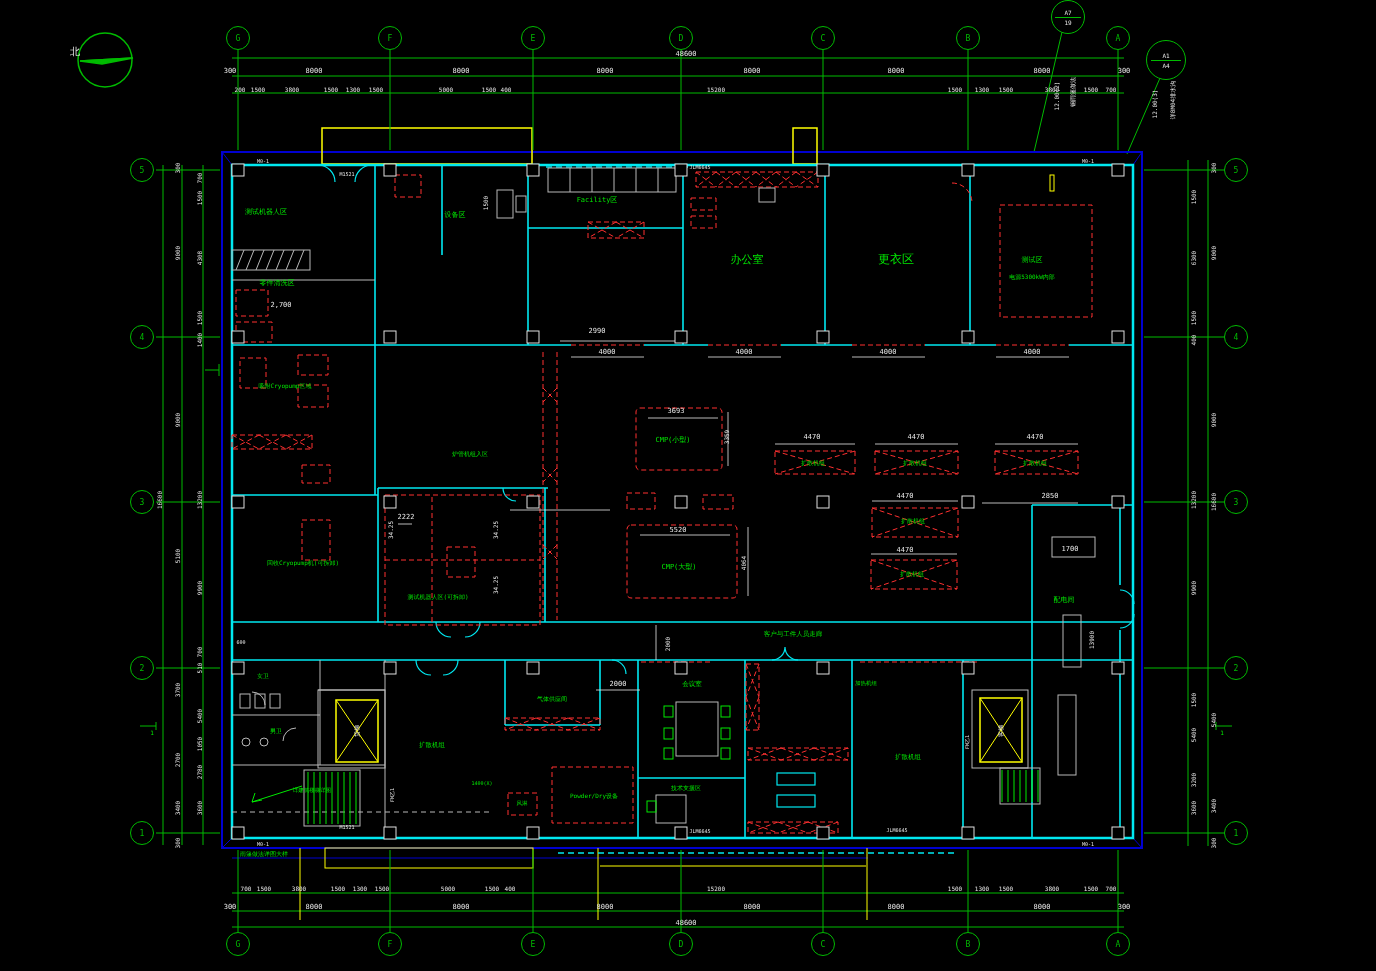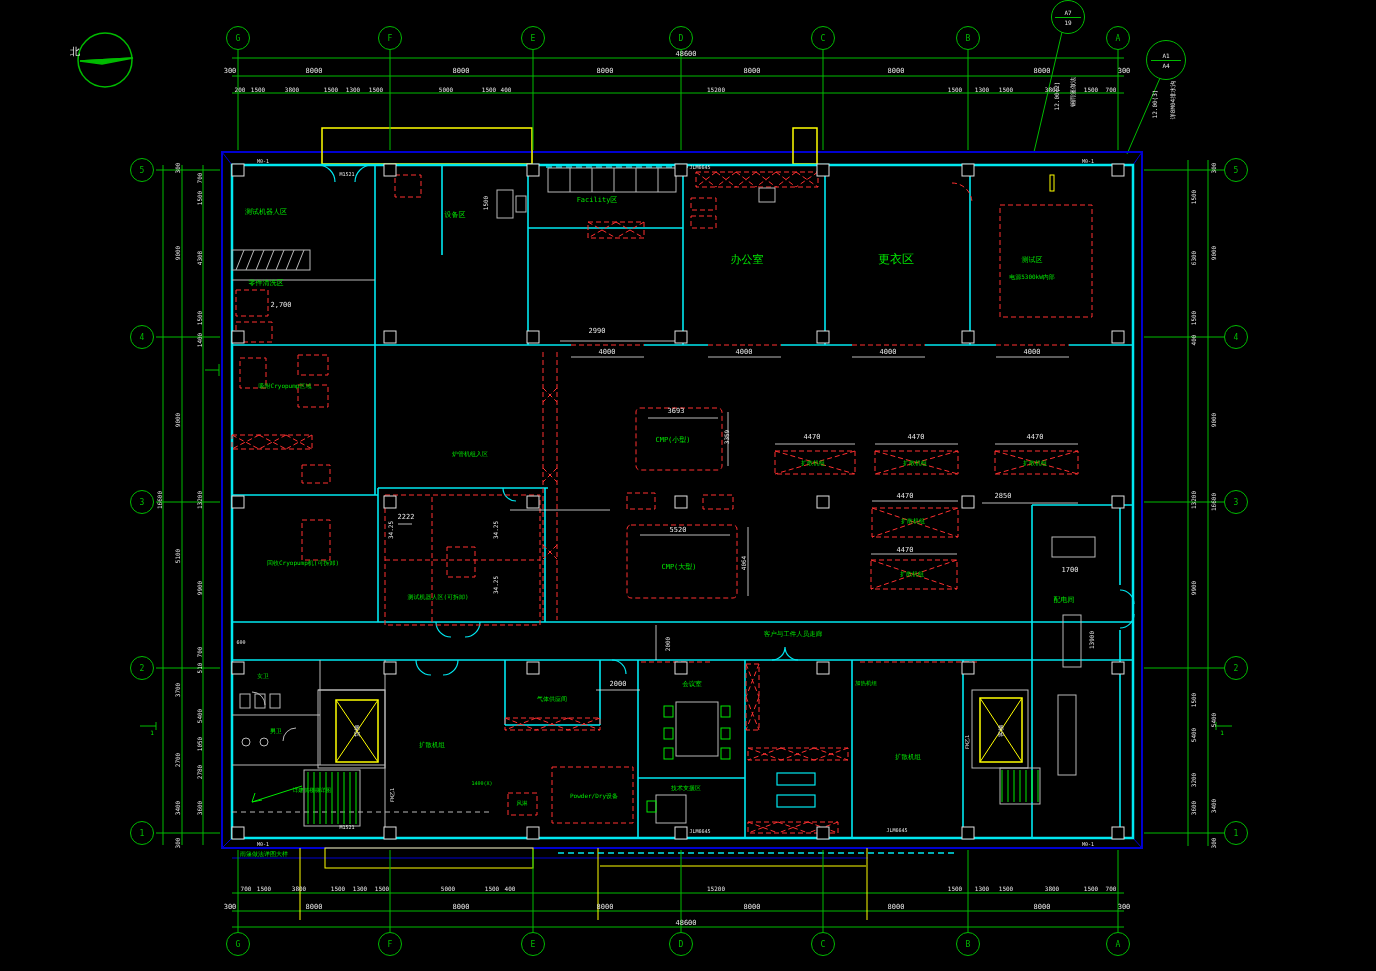--- a/index.html
+++ b/index.html
@@ -390,27 +390,27 @@
       <span class="lbl" style="left: 1032px; top: 352px; color: rgb(232, 232, 232); font-size: 7px;">4000</span>
       <span class="lbl" style="left: 676px; top: 411px; color: rgb(232, 232, 232); font-size: 7px;">3693</span>
       <span class="lbl" style="left: 727px; top: 437px; color: rgb(232, 232, 232); font-size: 6px; transform: translate(-50%, -50%) rotate(-90deg);">3359</span>
       <span class="lbl" style="left: 678px; top: 530px; color: rgb(232, 232, 232); font-size: 7px;">5520</span>
       <span class="lbl" style="left: 744px; top: 563px; color: rgb(232, 232, 232); font-size: 6px; transform: translate(-50%, -50%) rotate(-90deg);">4064</span>
       <span class="lbl" style="left: 812px; top: 437px; color: rgb(232, 232, 232); font-size: 7px;">4470</span>
       <span class="lbl" style="left: 916px; top: 437px; color: rgb(232, 232, 232); font-size: 7px;">4470</span>
       <span class="lbl" style="left: 1035px; top: 437px; color: rgb(232, 232, 232); font-size: 7px;">4470</span>
       <span class="lbl" style="left: 905px; top: 496px; color: rgb(232, 232, 232); font-size: 7px;">4470</span>
       <span class="lbl" style="left: 905px; top: 550px; color: rgb(232, 232, 232); font-size: 7px;">4470</span>
-      <span class="lbl" style="left: 1003px; top: 496px; color: rgb(232, 232, 232); font-size: 7px;">2850</span>
+      <span class="lbl" style="left: 1050px; top: 496px; color: rgb(232, 232, 232); font-size: 7px;">2850</span>
       <span class="lbl" style="left: 406px; top: 517px; color: rgb(232, 232, 232); font-size: 7px;">2222</span>
       <span class="lbl" style="left: 391px; top: 530px; color: rgb(232, 232, 232); font-size: 6px; transform: translate(-50%, -50%) rotate(-90deg);">34.25</span>
       <span class="lbl" style="left: 496px; top: 530px; color: rgb(232, 232, 232); font-size: 6px; transform: translate(-50%, -50%) rotate(-90deg);">34.25</span>
       <span class="lbl" style="left: 496px; top: 585px; color: rgb(232, 232, 232); font-size: 6px; transform: translate(-50%, -50%) rotate(-90deg);">34.25</span>
       <span class="lbl" style="left: 486px; top: 203px; color: rgb(232, 232, 232); font-size: 6px; transform: translate(-50%, -50%) rotate(-90deg);">1500</span>
-      <span class="lbl" style="left: 1070px; top: 549px; color: rgb(232, 232, 232); font-size: 7px; margin-top: 21px;">1700</span>
+      <span class="lbl" style="left: 1070px; top: 549px; color: rgb(232, 232, 232); font-size: 7px;">1700</span>
       <span class="lbl" style="left: 1092px; top: 640px; color: rgb(232, 232, 232); font-size: 6px; transform: translate(-50%, -50%) rotate(-90deg);">13900</span>
       <span class="lbl" style="left: 668px; top: 644px; color: rgb(232, 232, 232); font-size: 6px; transform: translate(-50%, -50%) rotate(-90deg);">2000</span>
       <span class="lbl" style="left: 618px; top: 684px; color: rgb(232, 232, 232); font-size: 7px;">2000</span>
       <span class="lbl" style="left: 281px; top: 305px; color: rgb(232, 232, 232); font-size: 7px;">2,700</span>
       <span class="lbl" style="left: 241px; top: 642px; color: rgb(232, 232, 232); font-size: 5px;">600</span>
       <span class="lbl" style="left: 1057px; top: 96px; color: rgb(232, 232, 232); font-size: 6px; transform: translate(-50%, -50%) rotate(-90deg);">12.00(2)</span>
       <span class="lbl" style="left: 1073px; top: 92px; color: rgb(232, 232, 232); font-size: 6px; transform: translate(-50%, -50%) rotate(-90deg);">钢雨篷做法</span>
       <span class="lbl" style="left: 1155px; top: 104px; color: rgb(232, 232, 232); font-size: 6px; transform: translate(-50%, -50%) rotate(-90deg);">12.00(3)</span>
       <span class="lbl" style="left: 1173px; top: 100px; color: rgb(232, 232, 232); font-size: 6px; transform: translate(-50%, -50%) rotate(-90deg);">详8M04排水沟</span>
       <span class="lbl" style="left: 263px; top: 161px; color: rgb(232, 232, 232); font-size: 5px;">M0-1</span>
@@ -420,21 +420,21 @@
       <span class="lbl" style="left: 347px; top: 174px; color: rgb(232, 232, 232); font-size: 5px;">M1521</span>
       <span class="lbl" style="left: 347px; top: 827px; color: rgb(232, 232, 232); font-size: 5px;">M1521</span>
       <span class="lbl" style="left: 700px; top: 167px; color: rgb(232, 232, 232); font-size: 5px;">JLM6645</span>
       <span class="lbl" style="left: 700px; top: 831px; color: rgb(232, 232, 232); font-size: 5px;">JLM6645</span>
       <span class="lbl" style="left: 897px; top: 830px; color: rgb(232, 232, 232); font-size: 5px;">JLM6645</span>
       <span class="lbl" style="left: 392px; top: 795px; color: rgb(232, 232, 232); font-size: 5px; transform: translate(-50%, -50%) rotate(-90deg);">FM乙1</span>
       <span class="lbl" style="left: 967px; top: 742px; color: rgb(232, 232, 232); font-size: 5px; transform: translate(-50%, -50%) rotate(-90deg);">FM乙1</span>
       <span class="lbl" style="left: 357px; top: 731px; color: rgb(232, 232, 232); font-size: 6px; transform: translate(-50%, -50%) rotate(-90deg);">货梯</span>
       <span class="lbl" style="left: 1001px; top: 731px; color: rgb(232, 232, 232); font-size: 6px; transform: translate(-50%, -50%) rotate(-90deg);">客梯</span>
       <span class="lbl" style="left: 266px; top: 212px; color: rgb(0, 232, 0); font-size: 7px;">测试机器人区</span>
-      <span class="lbl" style="left: 266px; top: 283px; color: rgb(0, 232, 0); font-size: 7px;">零件清洗区</span>
+      <span class="lbl" style="left: 277px; top: 283px; color: rgb(0, 232, 0); font-size: 7px;">零件清洗区</span>
       <span class="lbl" style="left: 455px; top: 215px; color: rgb(0, 232, 0); font-size: 7px;">设备区</span>
       <span class="lbl" style="left: 597px; top: 200px; color: rgb(0, 232, 0); font-size: 7px;">Facility区</span>
       <span class="lbl" style="left: 747px; top: 259px; color: rgb(0, 232, 0); font-size: 11px;">办公室</span>
       <span class="lbl" style="left: 896px; top: 259px; color: rgb(0, 232, 0); font-size: 12px;">更衣区</span>
       <span class="lbl" style="left: 1032px; top: 260px; color: rgb(0, 232, 0); font-size: 7px;">测试区</span>
       <span class="lbl" style="left: 1032px; top: 277px; color: rgb(0, 232, 0); font-size: 6px;">电源5300kW内部</span>
       <span class="lbl" style="left: 285px; top: 386px; color: rgb(0, 232, 0); font-size: 6px;">吸附Cryopump区域</span>
       <span class="lbl" style="left: 303px; top: 563px; color: rgb(0, 232, 0); font-size: 6px;">回收Cryopump机(可拆卸)</span>
       <span class="lbl" style="left: 438px; top: 597px; color: rgb(0, 232, 0); font-size: 6px;">测试机器人区(可拆卸)</span>
       <span class="lbl" style="left: 470px; top: 454px; color: rgb(0, 232, 0); font-size: 6px;">炉管机组入区</span>

